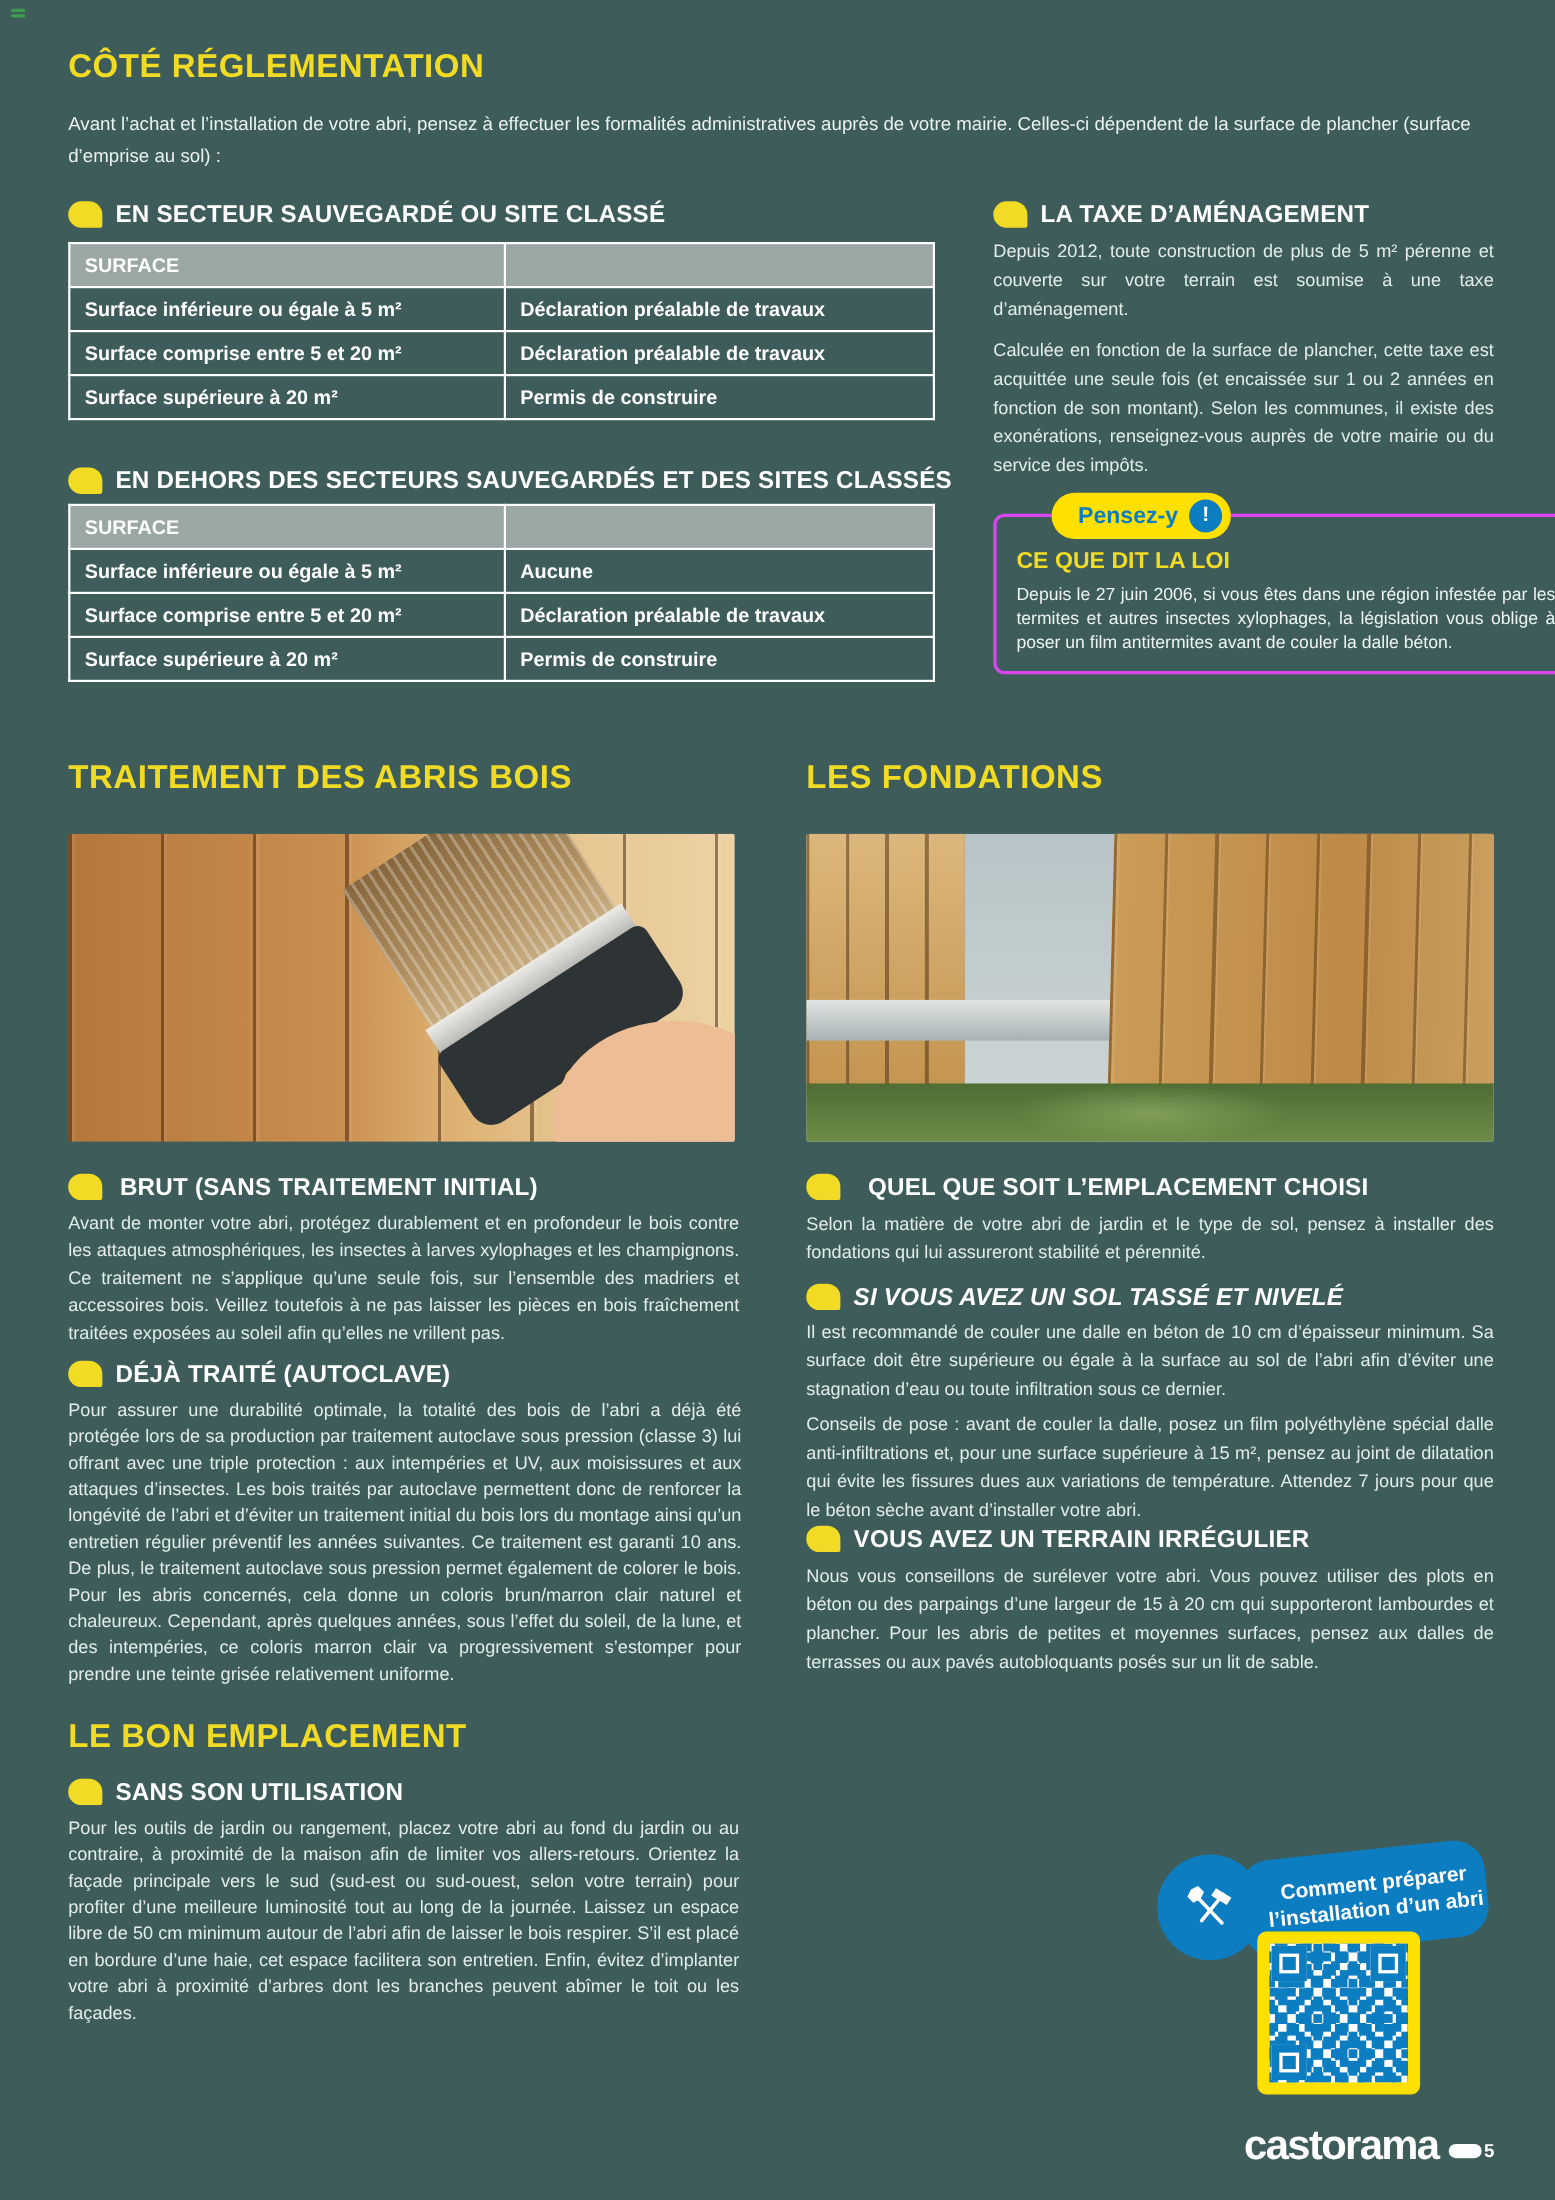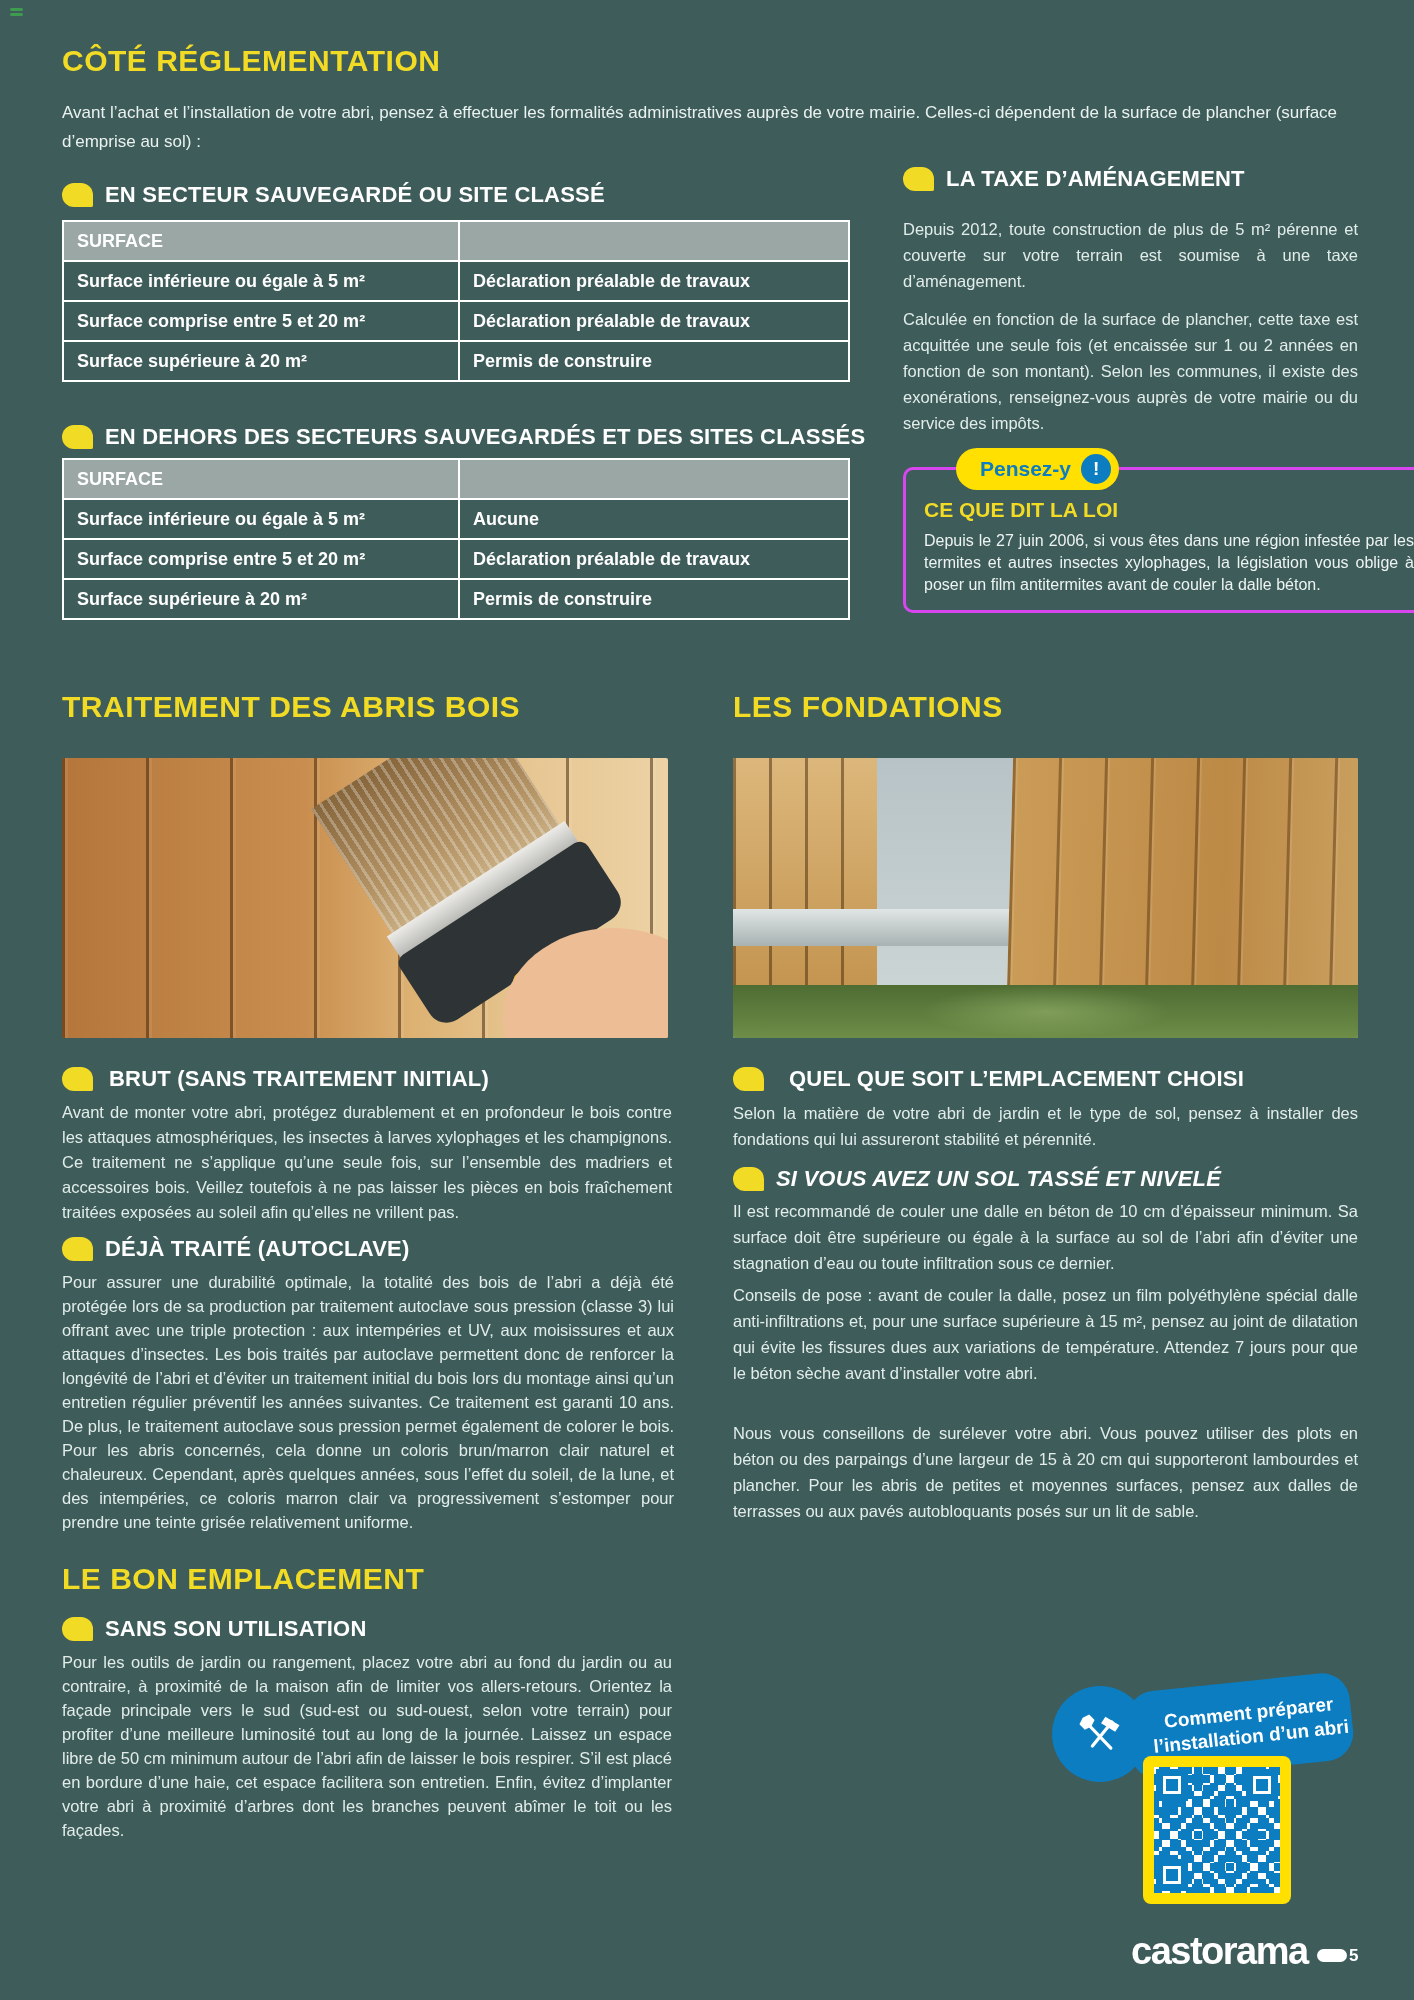--- a/index.html
+++ b/index.html
@@ -130,21 +130,21 @@
         <td>Surface comprise entre 5 et 20 m²</td>
         <td>Déclaration préalable de travaux</td>
       </tr>
       <tr>
         <td>Surface supérieure à 20 m²</td>
         <td>Permis de construire</td>
       </tr>
     </tbody>
   </table>
 
-  <div class="abs sech" style="left:903px;top:166px;">
+  <div class="abs sech" style="left:903px;top:182px;">
     <span class="tag"></span>
     <span>LA TAXE D’AMÉNAGEMENT</span>
   </div>
   <div class="abs body rt" style="left:903px;top:216px;width:455px;">Depuis 2012, toute construction de plus de 5 m² pérenne et couverte sur votre terrain est soumise à une taxe d’aménagement.</div>
   <div class="abs body rt" style="left:903px;top:306px;width:455px;">Calculée en fonction de la surface de plancher, cette taxe est acquittée une seule fois (et encaissée sur 1 ou 2 années en fonction de son montant). Selon les communes, il existe des exonérations, renseignez-vous auprès de votre mairie ou du service des impôts.</div>
 
   <div class="abs loi-box" style="left:903px;top:467px;">
     <div class="pill">
       <span class="pill-txt">Pensez-y</span>
       <span class="pill-icon">!</span>
@@ -200,20 +200,24 @@
   </div>
   <div class="abs body rt" style="left:733px;top:1100px;width:625px;">Selon la matière de votre abri de jardin et le type de sol, pensez à installer des fondations qui lui assureront stabilité et pérennité.</div>
 
   <div class="abs sech" style="left:733px;top:1166px;font-style:italic;">
     <span class="tag"></span>
     <span>SI VOUS AVEZ UN SOL TASSÉ ET NIVELÉ</span>
   </div>
   <div class="abs body rt" style="left:733px;top:1198px;width:625px;">Il est recommandé de couler une dalle en béton de 10 cm d’épaisseur minimum. Sa surface doit être supérieure ou égale à la surface au sol de l’abri afin d’éviter une stagnation d’eau ou toute infiltration sous ce dernier.</div>
   <div class="abs body rt" style="left:733px;top:1282px;width:625px;">Conseils de pose : avant de couler la dalle, posez un film polyéthylène spécial dalle anti-infiltrations et, pour une surface supérieure à 15 m², pensez au joint de dilatation qui évite les fissures dues aux variations de température. Attendez 7 jours pour que le béton sèche avant d’installer votre abri.</div>
 
+  <div class="abs sech" style="left:733px;top:1386px;">
+    <span class="tag"></span>
+    <span>VOUS AVEZ UN TERRAIN IRRÉGULIER</span>
+  </div>
   <div class="abs body rt" style="left:733px;top:1420px;width:625px;">Nous vous conseillons de surélever votre abri. Vous pouvez utiliser des plots en béton ou des parpaings d’une largeur de 15 à 20 cm qui supporteront lambourdes et plancher. Pour les abris de petites et moyennes surfaces, pensez aux dalles de terrasses ou aux pavés autobloquants posés sur un lit de sable.</div>
 
   <div class="tools-circle">
     <svg width="52" height="52" viewBox="0 0 48 48">
       <g stroke="#fff" stroke-width="3" stroke-linecap="round" fill="none">
         <path d="M13 15 L34 37"></path>
         <path d="M35 13 L17 35"></path>
       </g>
       <path d="M8 9 l6 -3 5 5 -3 6 -6 3 -5 -5 z" fill="#fff"></path>
       <path d="M29 8 l13 8 -4 6 -13 -8 z" fill="#fff"></path>

